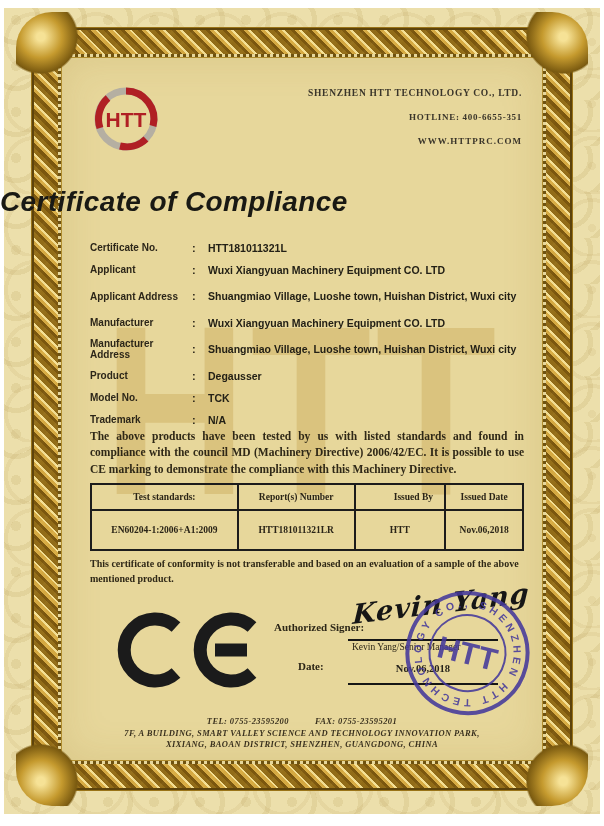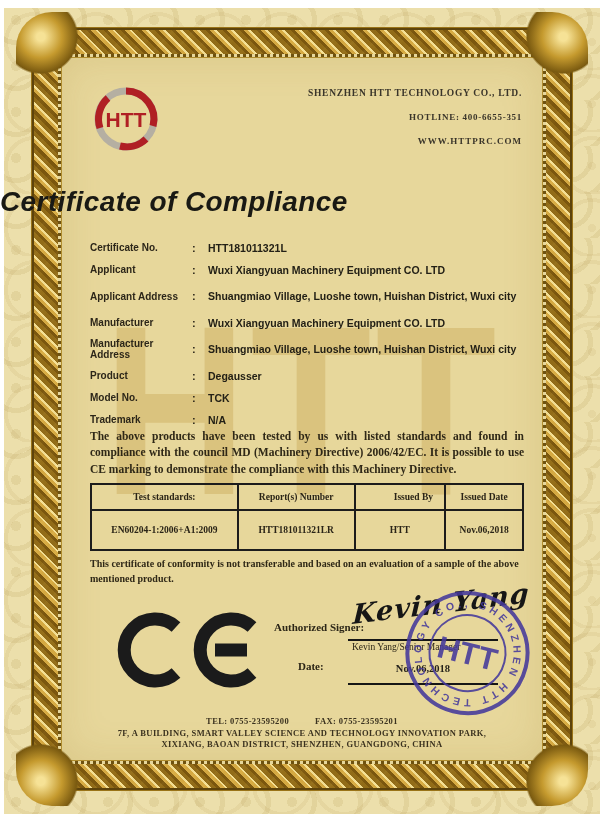--- a/index.html
+++ b/index.html
@@ -68,21 +68,21 @@
   .sig-script{left:352px;top:588px;font-size:27px;font-style:italic;font-weight:bold;color:#161616;
     font-family:"DejaVu Serif",serif;transform:rotate(-7deg) skewX(-10deg);letter-spacing:1px;}
   .sig-line{left:348px;top:639px;width:150px;border-top:2px solid #161616;}
   .sig-title{left:352px;top:642px;font-size:9.5px;color:#2c2617;}
   .date-label{left:298px;top:660px;font-size:11px;font-weight:bold;color:#2c2617;}
   .date-value{left:348px;top:663px;width:150px;text-align:center;font-size:10.5px;font-weight:bold;color:#24211a;}
   .date-line{left:348px;top:683px;width:150px;border-top:2px solid #161616;}
   .stamp{left:398px;top:584px;z-index:2;opacity:.88;transform:rotate(14deg);}
 
   .footer{left:75px;right:75px;top:716px;text-align:center;color:#3b321f;font-weight:bold;}
-  .footer .fl{font-size:8.5px;letter-spacing:.4px;line-height:11.5px;}
+  .footer .fl{font-size:8.5px;letter-spacing:.4px;line-height:11.5px;font-style:italic;}
   .gap{display:inline-block;width:26px;}
 </style>
 </head>
 <body>
 
 <div class="scan">
   <div class="outer-mat"></div>
   <div class="gold-frame">
     <div class="frame-inner"></div>
   </div>

